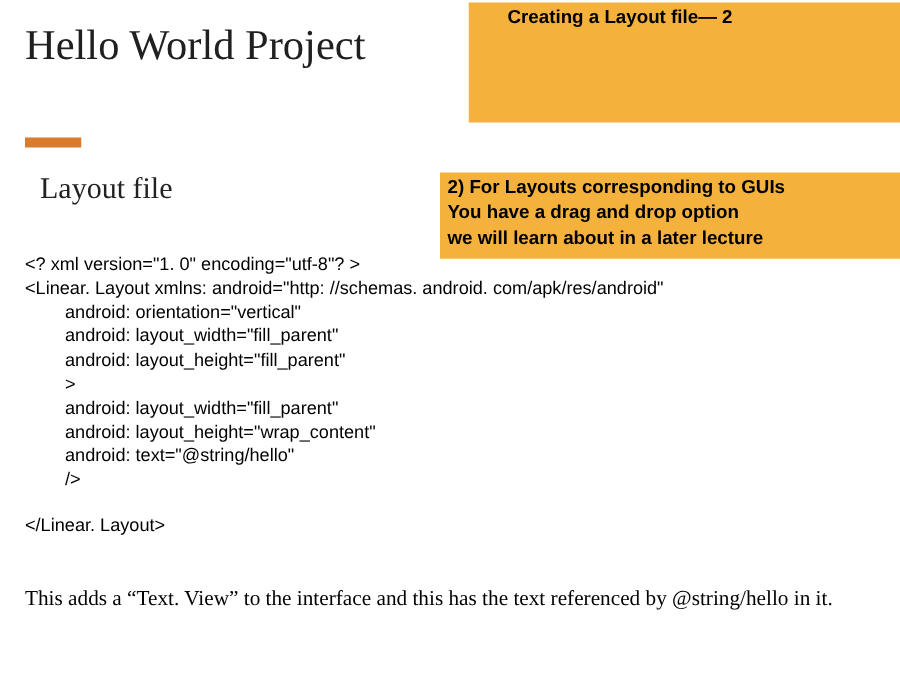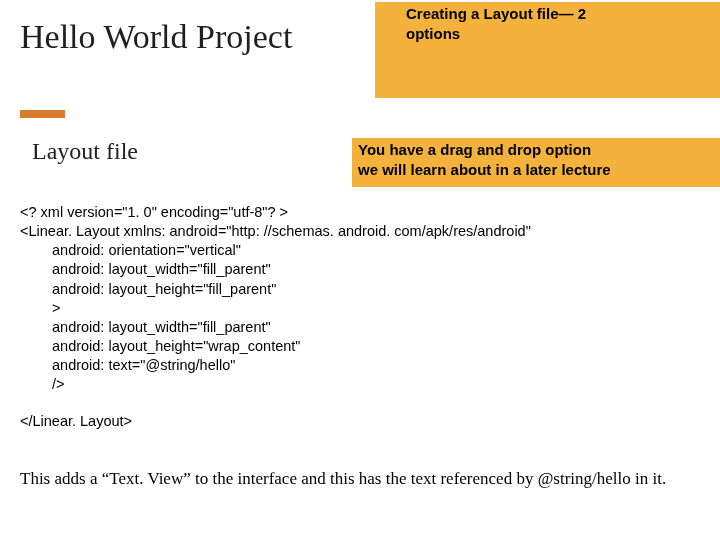--- a/index.html
+++ b/index.html
@@ -99,25 +99,25 @@
 <div class="slide">
 
   <div class="title">Hello World Project</div>
 
   <div class="accent-bar"></div>
 
   <div class="subtitle">Layout file</div>
 
   <div id="callout-top" class="callout">
     <span class="line">Creating a Layout file— 2</span>
-    <span class="line">options</span>
     <div class="gap"></div>
   </div>
 
   <div id="callout-mid" class="callout">
+    <span class="line">2) For Layouts corresponding to GUIs</span>
     <span class="line">You have a drag and drop option</span>
     <span class="line">we will learn about in a later lecture</span>
   </div>
 
   <div class="code-block">
     <span class="l">&lt;? xml version="1. 0" encoding="utf-8"? &gt;</span>
     <span class="l">&lt;Linear. Layout xmlns: android="http: //schemas. android. com/apk/res/android"</span>
     <span class="l ind">android: orientation="vertical"</span>
     <span class="l ind">android: layout_width="fill_parent"</span>
     <span class="l ind">android: layout_height="fill_parent"</span>

